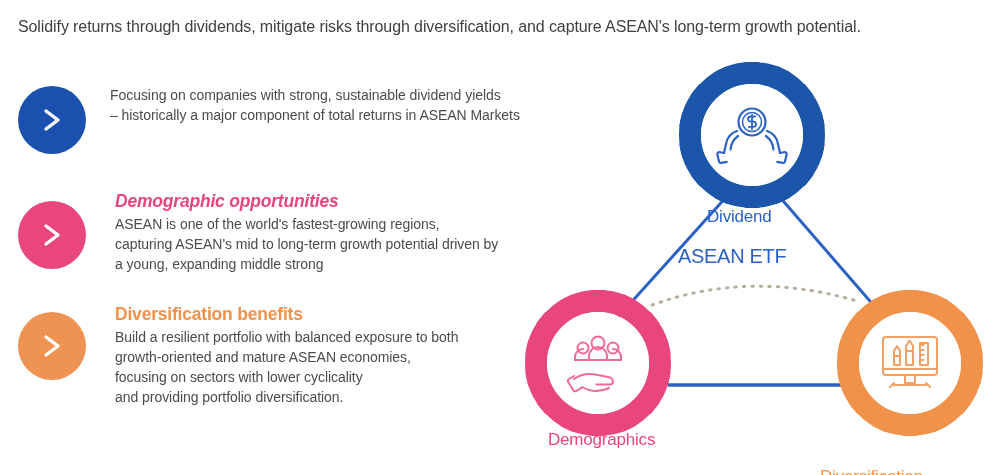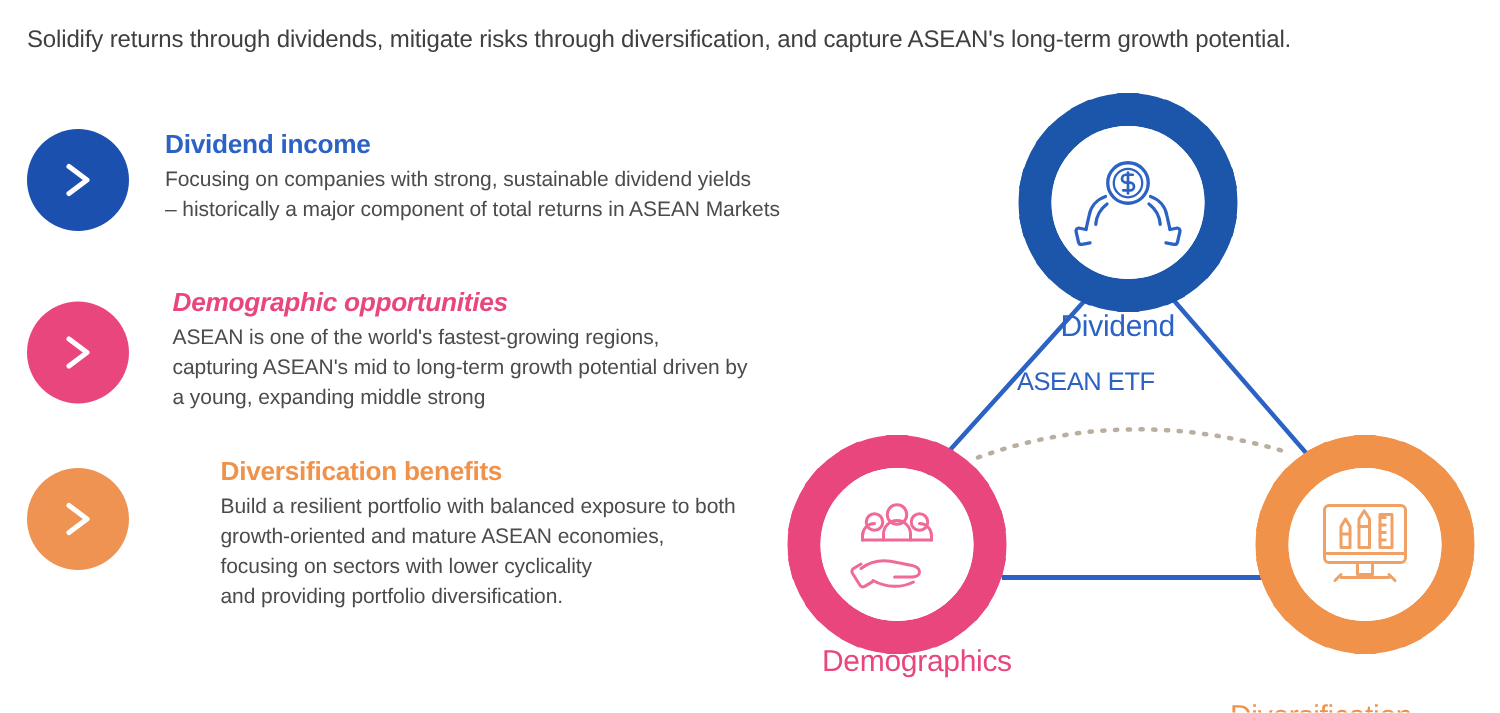--- a/index.html
+++ b/index.html
@@ -42,46 +42,45 @@
     color:#4b4b4b;
     letter-spacing:-0.05px;
   }
 
   
   #diagram { position:absolute; left:500px; top:55px; width:500px; height:420px; }
   #diagram svg { display:block; }
 
   .gear-label {
     position:absolute;
-    font-size:20px;
+    font-size:17px;
     letter-spacing:-0.2px;
     white-space:nowrap;
   }
   #label-dividend { left:207px; top:152px; color:#2b62c4; }
-  #label-asean    { left:178px; top:190px; color:#2b62c4; font-size:17px; letter-spacing:-0.3px; }
+  #label-asean    { left:178px; top:190px; color:#2b62c4; font-size:20px; letter-spacing:-0.3px; }
   #label-demo     { left:48px;  top:375px; color:#e8467c; }
   #label-div2     { left:320px; top:372px; color:#f0924a;margin-top:40px; }
 </style>
 </head>
 <body>
 
 <div id="intro">Solidify returns through dividends, mitigate risks through diversification, and capture ASEAN's long-term growth potential.</div>
 
 <div id="bullets">
 
   <div class="bullet" style="top:0px;">
     <div class="bullet-circle" style="background:#1b50ae;">
       <span>
         <svg width="26" height="30" viewBox="0 0 26 30">
           <polyline points="7,6 19,15 7,24" fill="none" stroke="#ffffff" stroke-width="3.4" stroke-linecap="round" stroke-linejoin="round"></polyline>
         </svg>
       </span>
     </div>
     <div class="bullet-body">
-      <div class="bullet-title" style="color:#2b62c4;">Dividend income</div>
       <div class="bullet-desc">
         <div>Focusing on companies with strong, sustainable dividend yields</div>
         <div>– historically a major component of total returns in ASEAN Markets</div>
       </div>
     </div>
   </div>
 
   <div class="bullet" style="top:115px;">
     <div class="bullet-circle" style="background:#e8467c;">
       <span>
@@ -101,21 +100,21 @@
   </div>
 
   <div class="bullet" style="top:226px;">
     <div class="bullet-circle" style="background:#ee9352;">
       <span>
         <svg width="26" height="30" viewBox="0 0 26 30">
           <polyline points="7,6 19,15 7,24" fill="none" stroke="#ffffff" stroke-width="3.4" stroke-linecap="round" stroke-linejoin="round"></polyline>
         </svg>
       </span>
     </div>
-    <div class="bullet-body" style="left:115px; top:-8px;margin-left:32px;">
+    <div class="bullet-body" style="left:115px; top:-8px;">
       <div class="bullet-title" style="color:#f0924a;">Diversification benefits</div>
       <div class="bullet-desc">
         <div>Build a resilient portfolio with balanced exposure to both</div>
         <div>growth-oriented and mature ASEAN economies,</div>
         <div>focusing on sectors with lower cyclicality</div>
         <div>and providing portfolio diversification.</div>
       </div>
     </div>
   </div>
 

